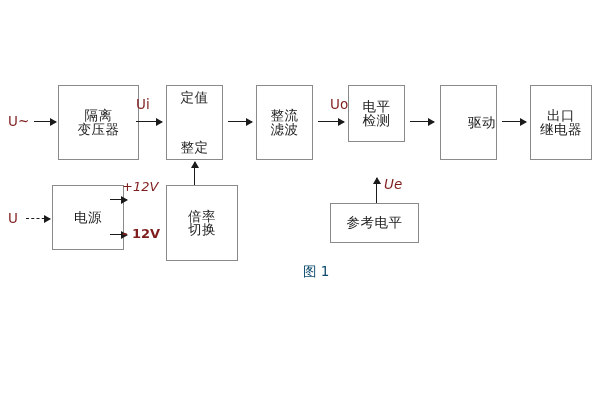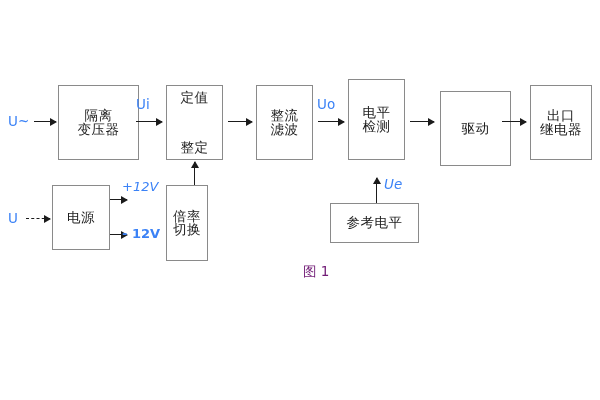--- a/index.html
+++ b/index.html
@@ -34,21 +34,21 @@
     white-space: nowrap;
     letter-spacing: 0.5px;
   }
   .block .line + .line {
     margin-top: 0;
   }
 
   
   .txt {
     position: absolute;
-    color: #3b82f6;
+    color: #7f1d1d;
     font-size: 13.5px;
     white-space: nowrap;
     line-height: 1;
   }
   .txt.small { font-size: 13px; }
 
   
   .harrow {
     position: absolute;
     height: 1.4px;
@@ -86,21 +86,21 @@
     top: -1px;
     left: 50%;
     transform: translateX(-50%);
     border-left: 4.2px solid transparent;
     border-right: 4.2px solid transparent;
     border-bottom: 7px solid #1b1b1b;
   }
 
   .caption {
     position: absolute;
-    color: #701a75;
+    color: #0c4a6e;
     font-size: 13.5px;
     white-space: nowrap;
   }
 </style>
 </head>
 <body>
 
 <div id="canvas">
 
   <div class="txt" style="left:8px; top:115px;">U~</div>
@@ -120,56 +120,56 @@
     <span class="line">整定</span>
   </div>
 
   <div class="harrow" style="left:228px; top:121px; width:24px;"></div>
 
   <div class="block" style="left:256px; top:85px; width:57px; height:75px;">
     <span class="line">整流</span>
     <span class="line">滤波</span>
   </div>
 
-  <div class="txt" style="left:317px; top:98px;">Uo</div>
+  <div class="txt" style="left:330px; top:98px;">Uo</div>
   <div class="harrow" style="left:318px; top:121px; width:26px;"></div>
 
-  <div class="block" style="left:348px; top:79px; width:57px; height:81px;">
+  <div class="block" style="left:348px; top:85px; width:57px; height:57px;">
     <span class="line">电平</span>
     <span class="line">检测</span>
   </div>
 
   <div class="harrow" style="left:410px; top:121px; width:24px;"></div>
 
-  <div class="block single" style="left:440px; top:91px; width:71px; height:75px;">
+  <div class="block single" style="left:440px; top:85px; width:57px; height:75px;align-items:flex-end;">
     <span class="line">驱动</span>
   </div>
 
   <div class="harrow" style="left:502px; top:121px; width:24px;"></div>
 
   <div class="block" style="left:530px; top:85px; width:62px; height:75px;">
     <span class="line">出口</span>
     <span class="line">继电器</span>
   </div>
 
   <div class="txt" style="left:8px; top:212px;">U</div>
 
   <div class="harrow dashed" style="left:26px; top:218px; width:24px;"></div>
 
-  <div class="block single" style="left:52px; top:185px; width:58px; height:65px;">
+  <div class="block single" style="left:52px; top:185px; width:72px; height:65px;">
     <span class="line">电源</span>
   </div>
 
   <div class="harrow" style="left:110px; top:199px; width:17px;"></div>
   <div class="txt small" style="left:122px; top:180px;font-style:italic;">+12V</div>
 
   <div class="harrow" style="left:110px; top:234px; width:17px;"></div>
   <div class="txt small" style="left:122px; top:227px;font-weight:bold;">- 12V</div>
 
-  <div class="block" style="left:166px; top:185px; width:42px; height:76px;">
+  <div class="block" style="left:166px; top:185px; width:72px; height:76px;">
     <span class="line">倍率</span>
     <span class="line">切换</span>
   </div>
 
   <div class="varrow" style="left:194px; top:162px; height:23px;"></div>
 
   <div class="block single" style="left:330px; top:203px; width:89px; height:40px;">
     <span class="line">参考电平</span>
   </div>
 

